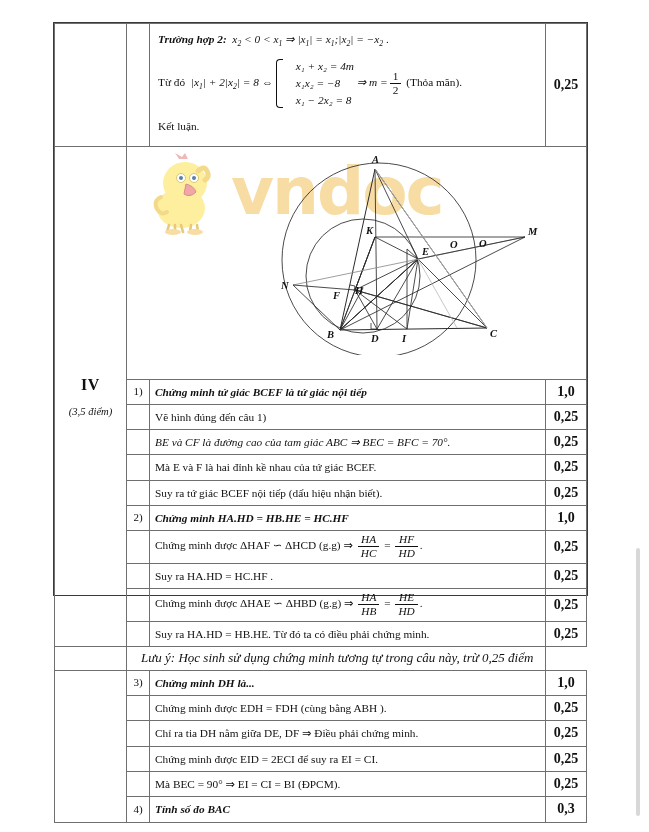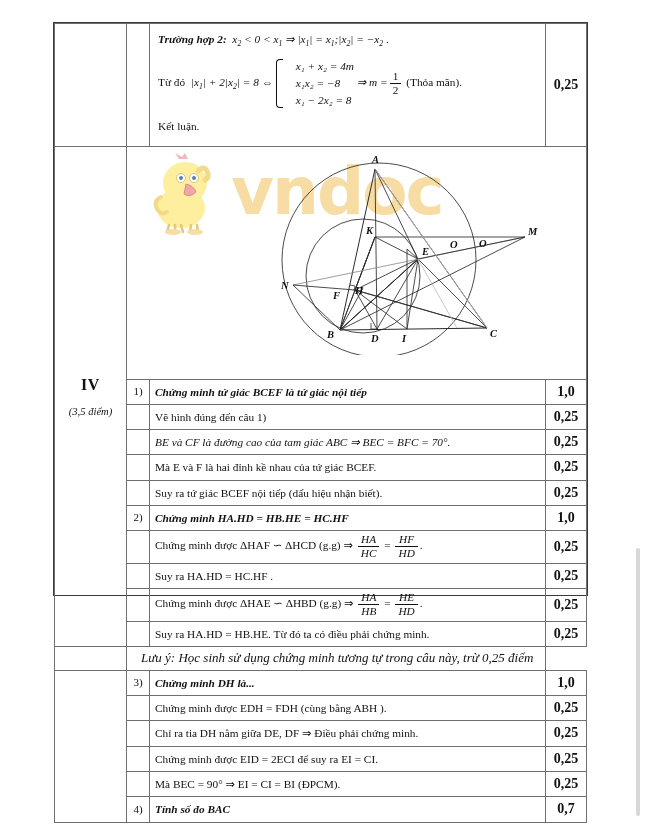--- a/index.html
+++ b/index.html
@@ -294,20 +294,20 @@
       </tr>
       <tr>
         <td class="c-num"></td>
         <td>Mà  BEC = 90° ⇒ EI = CI = BI  (ĐPCM).</td>
         <td class="c-score">0,25</td>
       </tr>
 
       <tr>
         <td class="c-num">4)</td>
         <td class="bold-it">Tính số đo BAC</td>
-        <td class="c-score">0,7</td>
+        <td class="c-score">0,3</td>
       </tr>
 
     </tbody>
   </table>
 </div>
 
 <div class="scrollbar"></div>
 
 </body></html>

